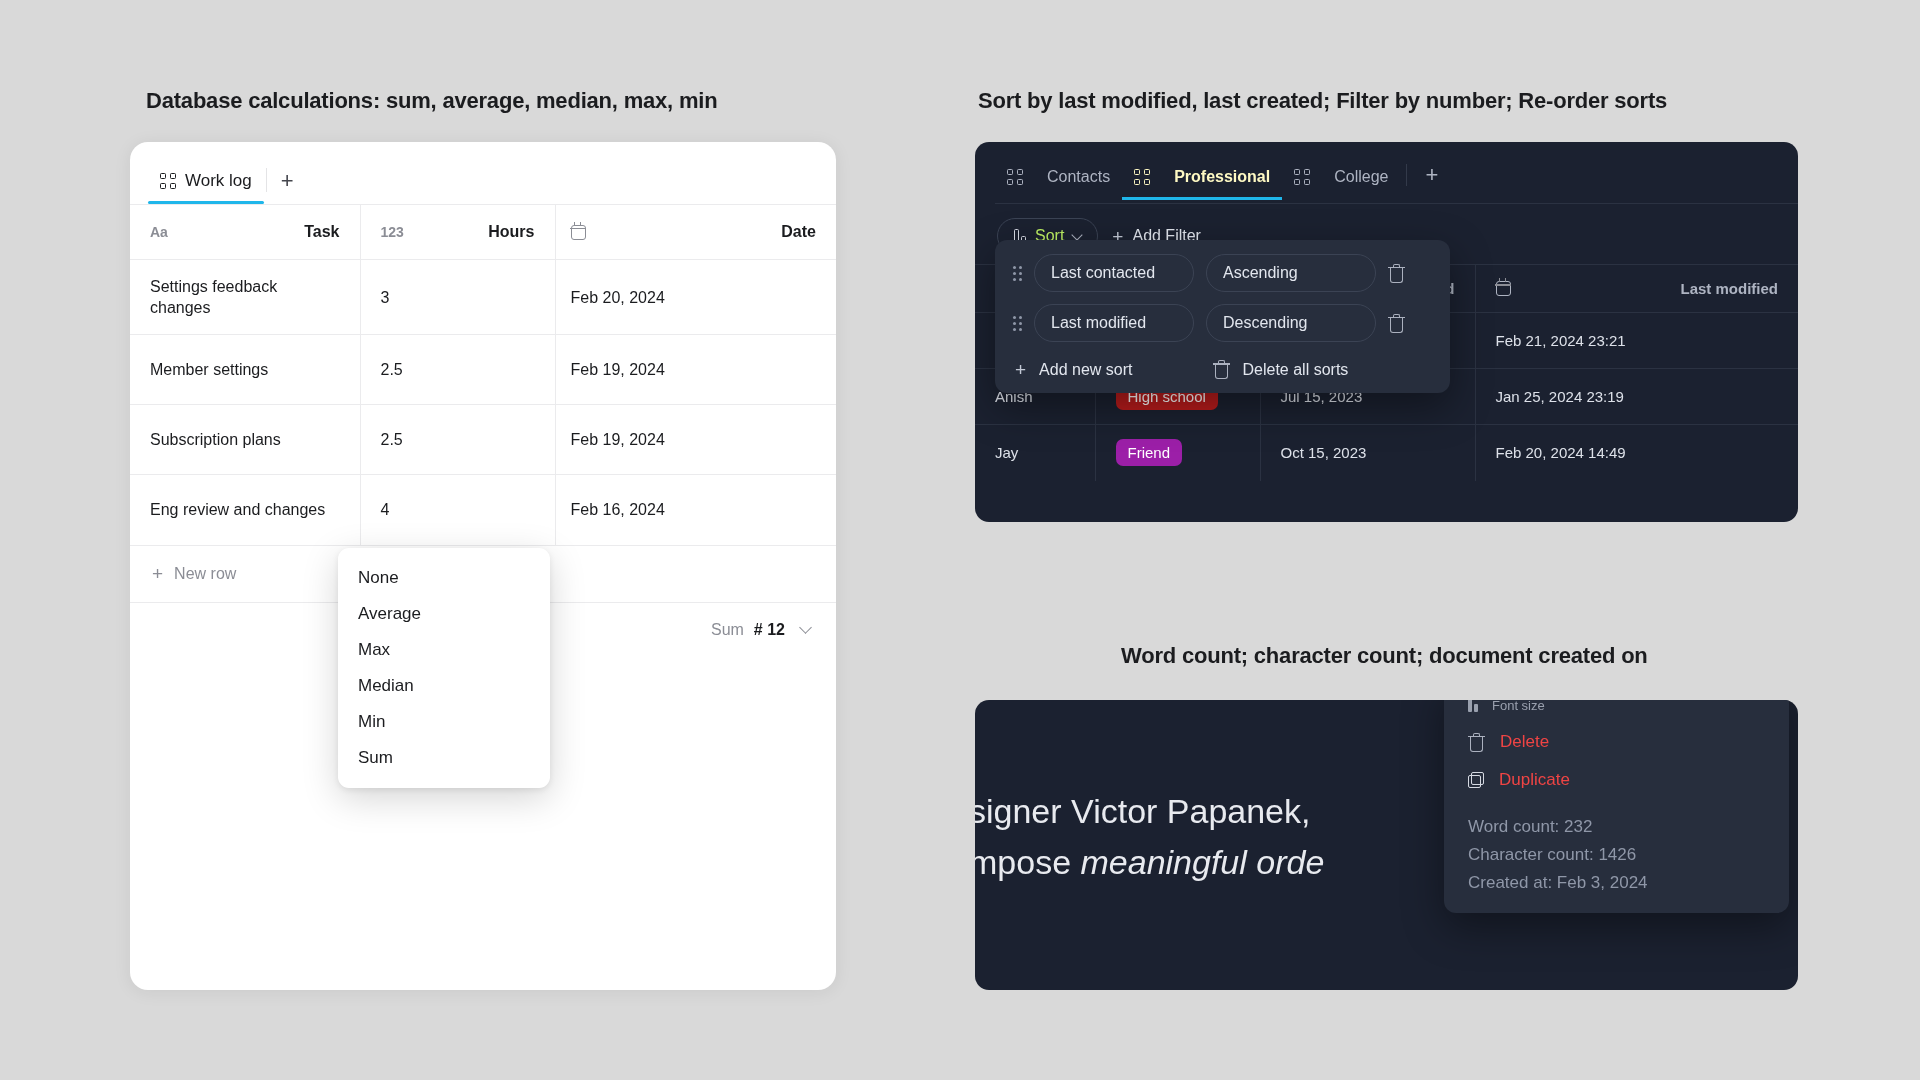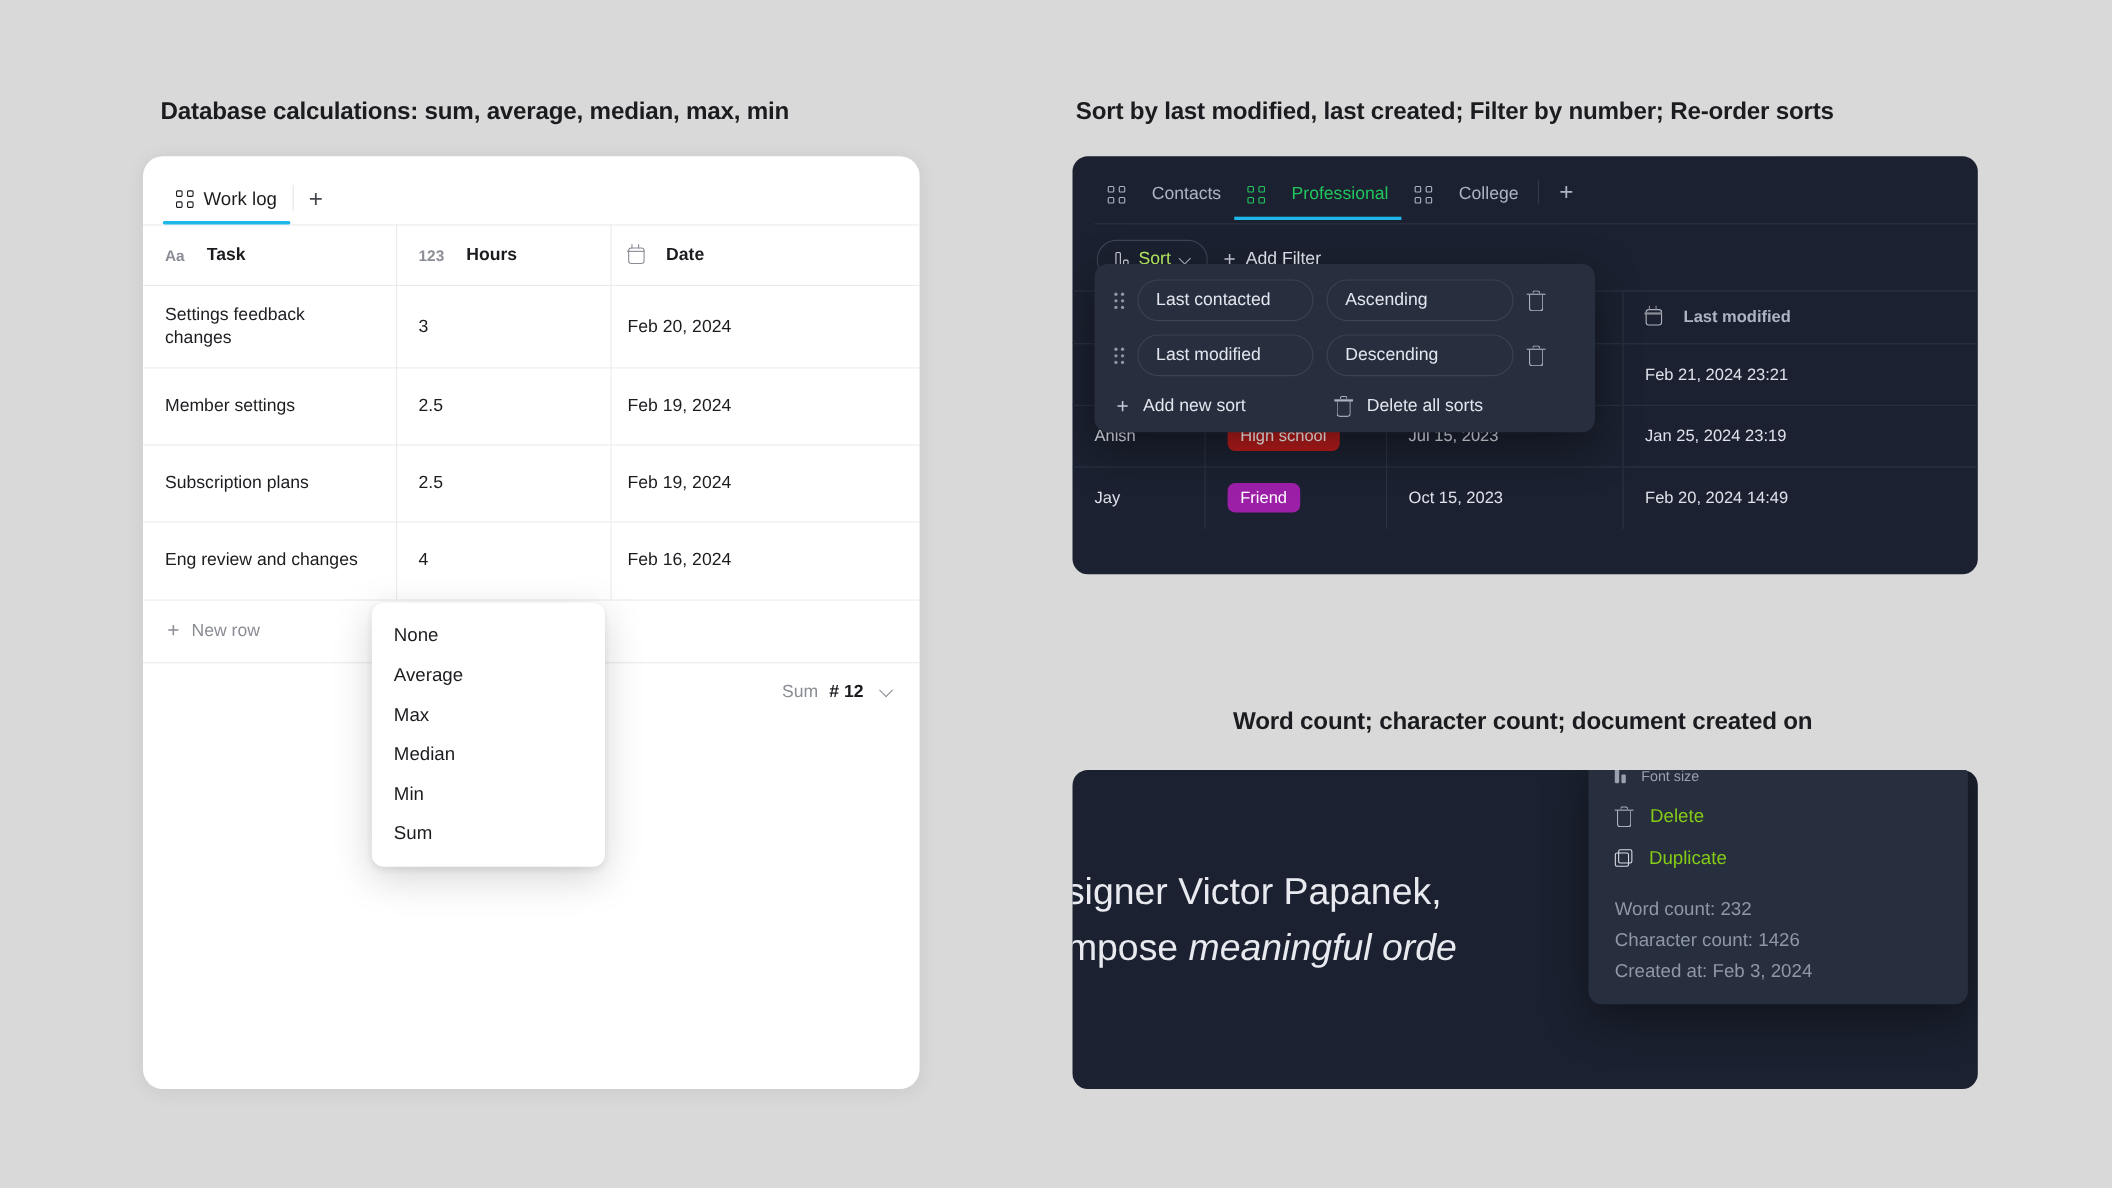--- a/index.html
+++ b/index.html
@@ -66,21 +66,21 @@
     padding: 16px 20px;
     font-size: 16px;
     color: #1b1c1f;
     vertical-align: middle;
   }
   .db-table tr th:last-child, .db-table tr td:last-child { border-right: none; padding-left: 15px; }
   .db-table th { font-weight: 600; height: 55px; padding-top:12px; padding-bottom:12px; }
   .db-table td { height: 70px; line-height: 1.32; }
   .col-task { width: 230px; }
   .col-hours { width: 195px; }
-  .th-in { display:flex; align-items:center; gap:20px; }
+  .th-in { display:flex; align-items:center; gap:20px;justify-content:space-between; }
   .type-ico { color:#8b8d95; font-size:14px; display:inline-flex; align-items:center; }
   .cal-ico { width:15px; height:15px; border:1.6px solid #8b8d95; border-radius:3px; position:relative; }
   .cal-ico::before{content:"";position:absolute;left:-1.6px;right:-1.6px;top:2px;height:1.6px;background:#8b8d95;}
   .cal-ico::after{content:"";position:absolute;left:2px;top:-4px;width:1.6px;height:4px;background:#8b8d95;box-shadow:6px 0 0 #8b8d95;}
 
   .db-newrow {
     display:flex; align-items:center; gap:11px;
     padding: 16px 22px; font-size:16px; color:#8b8d95;
     border-top:1px solid #ebebed; border-bottom:1px solid #ebebed;
     height:58px;
@@ -113,21 +113,21 @@
     border-radius:14px;
     overflow:hidden;
   }
   .ct-tabs { display:flex; align-items:center; padding: 16px 20px 0 20px; height:62px; }
   .ct-tab {
     display:flex; align-items:center; gap:24px;
     color:#aeb4c2; font-size:16px;
     padding: 6px 12px 14px 12px;
     position:relative;
   }
-  .ct-tab.active { color:#22c55e; font-weight:400; }
+  .ct-tab.active { color:#fef9c3; font-weight:700; }
   .ct-tab.active::after {
     content:""; position:absolute; left:0; right:0; bottom:0; height:3px;
     background:#1fb6ea;
   }
   .ct-div { width:1px;height:22px;background:#333a4a;margin:0 6px 12px 6px;}
   .ct-add { color:#aeb4c2; font-size:22px; font-weight:300; padding: 0 12px 12px 12px;}
   .ct-tabline { position:absolute; left:20px; right:0; top:61px; height:1px; background:#2b3242;}
 
   .ct-toolbar { display:flex; align-items:center; gap:14px; padding: 14px 22px 10px 22px; }
   .pill {
@@ -211,21 +211,21 @@
   .doc-text em { font-style:italic; }
   #doc-menu {
     position:absolute; left:469px; top:-20px;
     width:345px;
     background:#272e3d;
     border-radius:12px;
     box-shadow: 0 14px 40px rgba(0,0,0,.40);
     padding: 14px 0 16px 0;
   }
   .dm-top { display:flex; align-items:center; gap:14px; padding: 4px 24px 10px 24px; color:#aeb4c2; font-size:13px; opacity:.85;}
-  .dm-item { display:flex; align-items:center; gap:15px; padding: 9px 24px; color:#84cc16; font-size:17px; }
+  .dm-item { display:flex; align-items:center; gap:15px; padding: 9px 24px; color:#ef4444; font-size:17px; }
   .dup-ico { width:16px;height:16px;position:relative;flex:none;}
   .dup-ico::before{content:"";position:absolute;left:0;bottom:0;width:11px;height:11px;border:1.6px solid #d6dae3;border-radius:2px;}
   .dup-ico::after{content:"";position:absolute;right:0;top:0;width:11px;height:11px;border:1.6px solid #d6dae3;border-radius:2px;}
   .fs-ico { display:inline-flex; align-items:flex-end; gap:2px; }
   .fs-ico b{display:block;width:4px;background:#aeb4c2;border-radius:1px;}
   .fs-ico b:nth-child(1){height:13px;} .fs-ico b:nth-child(2){height:8px;}
   .dm-stats { padding: 14px 24px 0 24px; }
   .dm-stat { color:#8f97a8; font-size:17px; line-height:1.65; }
 </style>
 </head>

